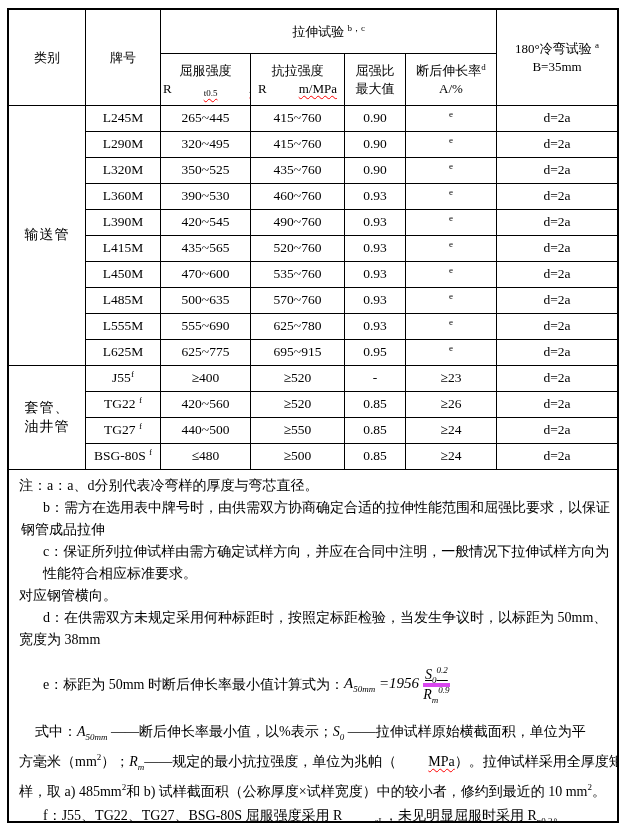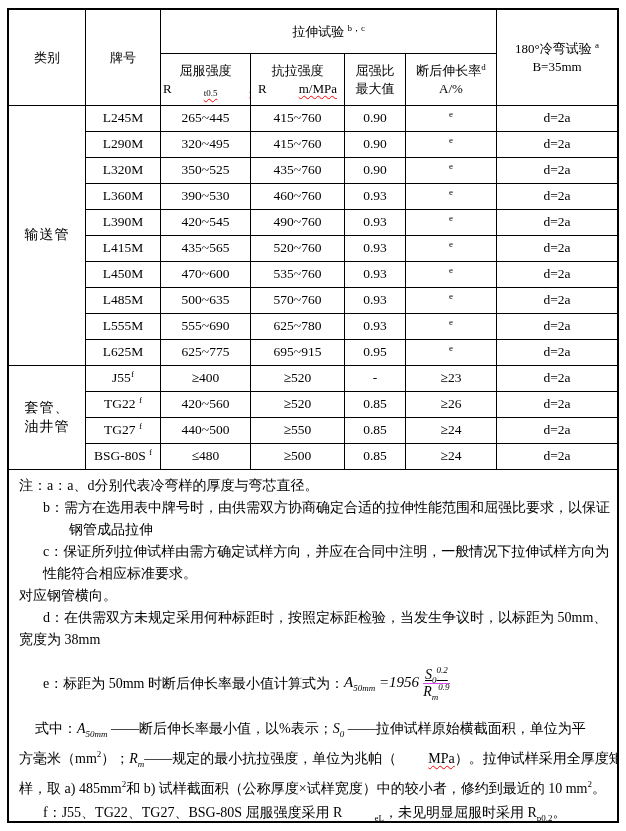--- a/index.html
+++ b/index.html
@@ -17,21 +17,21 @@
   tbody td { height:26px; font-size:13.5px; }
   td.cat { font-size:14px; letter-spacing:1px; }
   sup.ss { font-size:9px; vertical-align:super; line-height:0; }
   sub.sb { font-size:9px; vertical-align:sub; line-height:0; }
   .wavy { text-decoration-line:underline; text-decoration-style:wavy; text-decoration-color:#ff0000; text-decoration-thickness:1px; text-underline-offset:2px;margin-left:32px; }
   .it { font-style:italic; }
   #notes { padding:5px 6px 0 6px; font-size:14px; }
   .nline { line-height:22px; white-space:nowrap; }
   .frac { display:inline-flex; flex-direction:column; vertical-align:middle; text-align:center;
     font-style:italic; font-size:14px; line-height:16px; margin-left:4px; }
-  .frac .num { border-bottom:1px solid #d946ef; padding:0 2px;text-decoration:underline; }
+  .frac .num { border-bottom:4px solid #d946ef; padding:0 2px;text-decoration:underline; }
   .formula-line { display:flex; align-items:center; }
   .fx { font-style:italic; font-size:15px; }
 </style>
 </head>
 <body>
 
 <div id="frame">
   <table>
     <colgroup>
       <col style="width:77px">
@@ -189,21 +189,21 @@
           <td><span>≥500</span></td>
           <td><span>0.85</span></td>
           <td><span>≥24</span></td>
           <td><span>d=2a</span></td>
         </tr>
       </tbody>
   </table>
   <div id="notes">
       <div class="nline" style="padding-left: 4px;"><span>注：a：a、d分别代表冷弯样的厚度与弯芯直径。</span></div>
       <div class="nline" style="padding-left: 28px;"><span>b：需方在选用表中牌号时，由供需双方协商确定合适的拉伸性能范围和屈强比要求，以保证</span></div>
-      <div class="nline" style="padding-left: 6px; margin-left: 48px;"><span>钢管成品拉伸</span></div>
+      <div class="nline" style="padding-left: 6px;"><span>钢管成品拉伸</span></div>
       <div class="nline" style="padding-left: 28px;"><span>c：保证所列拉伸试样由需方确定试样方向，并应在合同中注明，一般情况下拉伸试样方向为</span></div>
       <div class="nline" style="padding-left: 28px;"><span>性能符合相应标准要求。</span></div>
       <div class="nline" style="padding-left: 4px;"><span>对应钢管横向。</span></div>
       <div class="nline" style="padding-left: 28px;"><span>d：在供需双方未规定采用何种标距时，按照定标距检验，当发生争议时，以标距为 50mm、</span></div>
       <div class="nline" style="padding-left: 4px;"><span>宽度为 38mm</span></div>
       <div class="nline formula-line" style="padding-left: 28px; margin-top: 16px;">
         <span>e：标距为 50mm 时断后伸长率最小值计算式为：</span>
         <span class="fx"><span class="it">A</span><sub class="sb it">50mm</sub><span> =1956</span><span class="frac">
             <span class="num"><span>S</span><sub class="sb">0</sub><sup class="ss">0.2</sup></span>
             <span class="den"><span>R</span><sub class="sb">m</sub><sup class="ss">0.9</sup></span>

